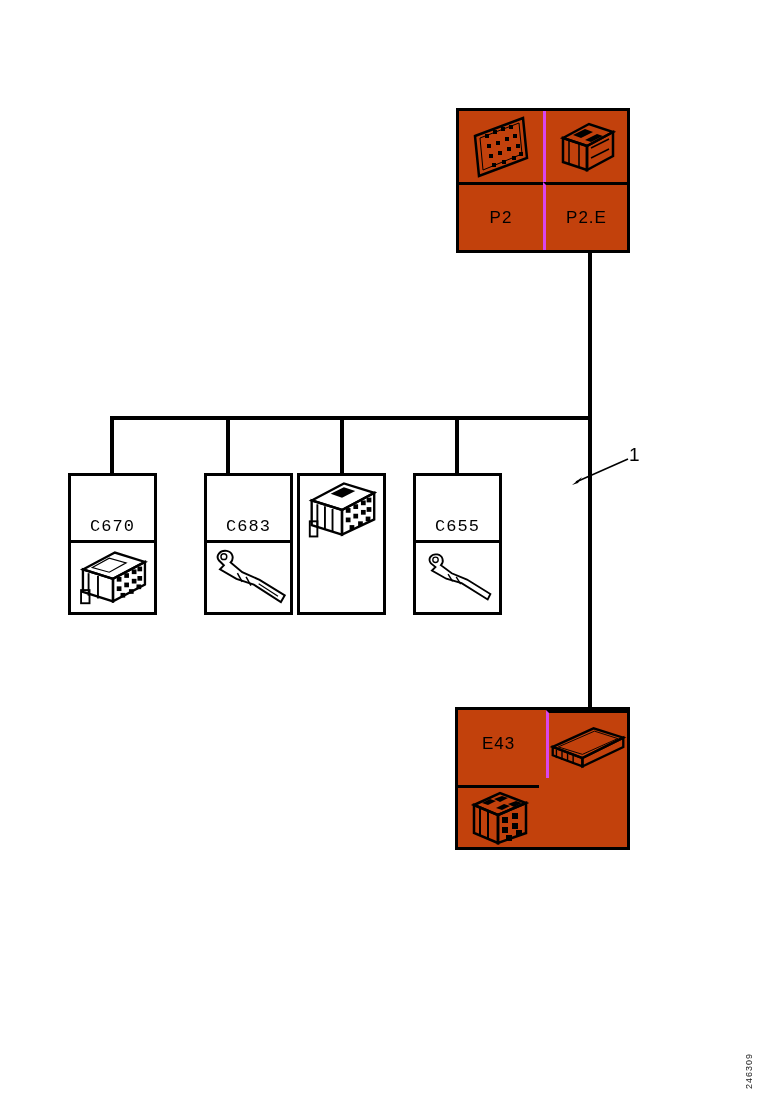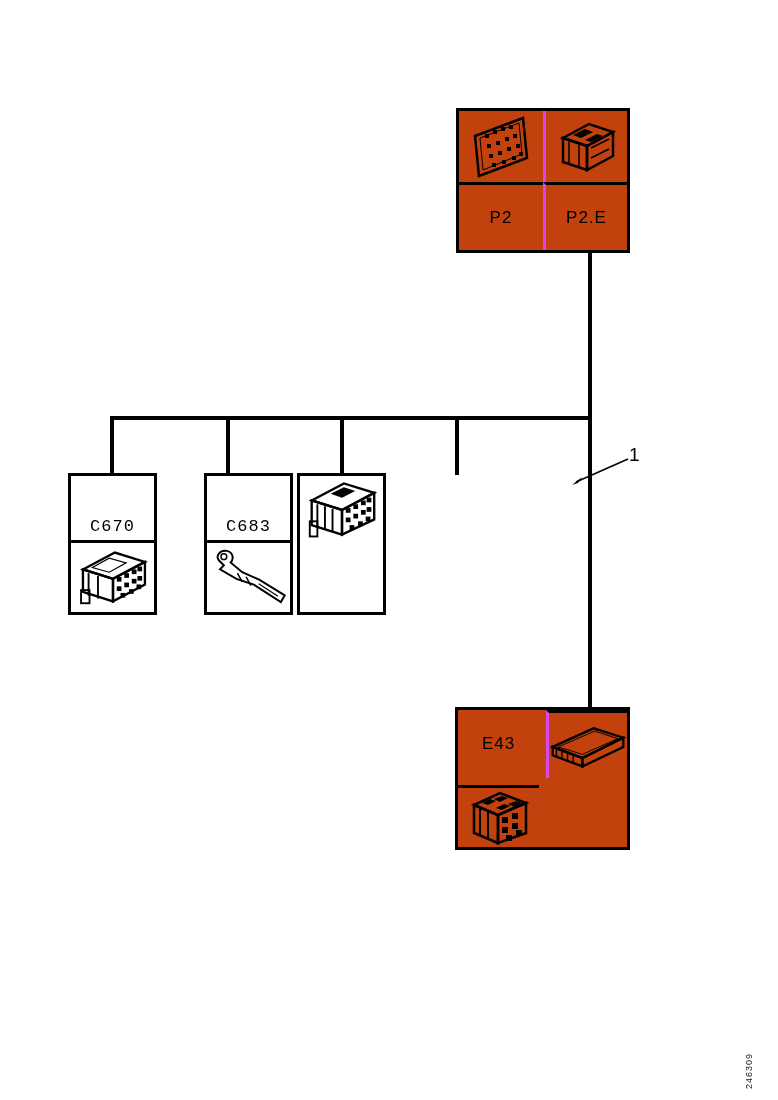--- a/index.html
+++ b/index.html
@@ -170,20 +170,33 @@
           <rect x="63" y="41" width="5" height="5"></rect>
         </g>
         <line class="ln" x1="12" y1="28" x2="12" y2="52" stroke-width="2"></line>
         <line class="ln" x1="20" y1="30" x2="20" y2="55" stroke-width="2"></line>
         <line class="ln" x1="28" y1="33" x2="28" y2="57" stroke-width="2"></line>
         <rect class="ln" x="4" y="46" width="8" height="16" stroke-width="2" fill="#fff"></rect>
       </svg>
     </div>
   </div>
 
+  <div class="branch-box bb-4">
+    <div class="cell label-cell">
+      <span>C655</span>
+    </div>
+    <div class="cell img-cell">
+      <svg width="76" height="54" viewBox="0 0 80 60">
+        <path class="ln" stroke-width="2" d="M17,6 C10,5 6,11 10,16 L15,20 L11,24 L27,33 L44,38 L73,56 L76,50 L50,34 L33,27 L21,18 C25,14 23,7 17,6 Z"></path>
+        <line class="ln" x1="29" y1="28" x2="34" y2="36" stroke-width="1.5"></line>
+        <line class="ln" x1="38" y1="31" x2="43" y2="39" stroke-width="1.5"></line>
+        <circle class="ln" cx="15" cy="12" r="3" stroke-width="1.5"></circle>
+      </svg>
+    </div>
+  </div>
 
   <svg class="leader-svg" width="70" height="38" viewBox="0 0 70 38">
     <line x1="6" y1="32" x2="58" y2="9" stroke="#000" stroke-width="1.5"></line>
     <polygon points="2,35 12,27 8,33" fill="#000"></polygon>
   </svg>
   <div class="callout">1</div>
 
   <div class="grid bottom-grid">
     <div class="cell label-cell">
       <span>E43</span>

